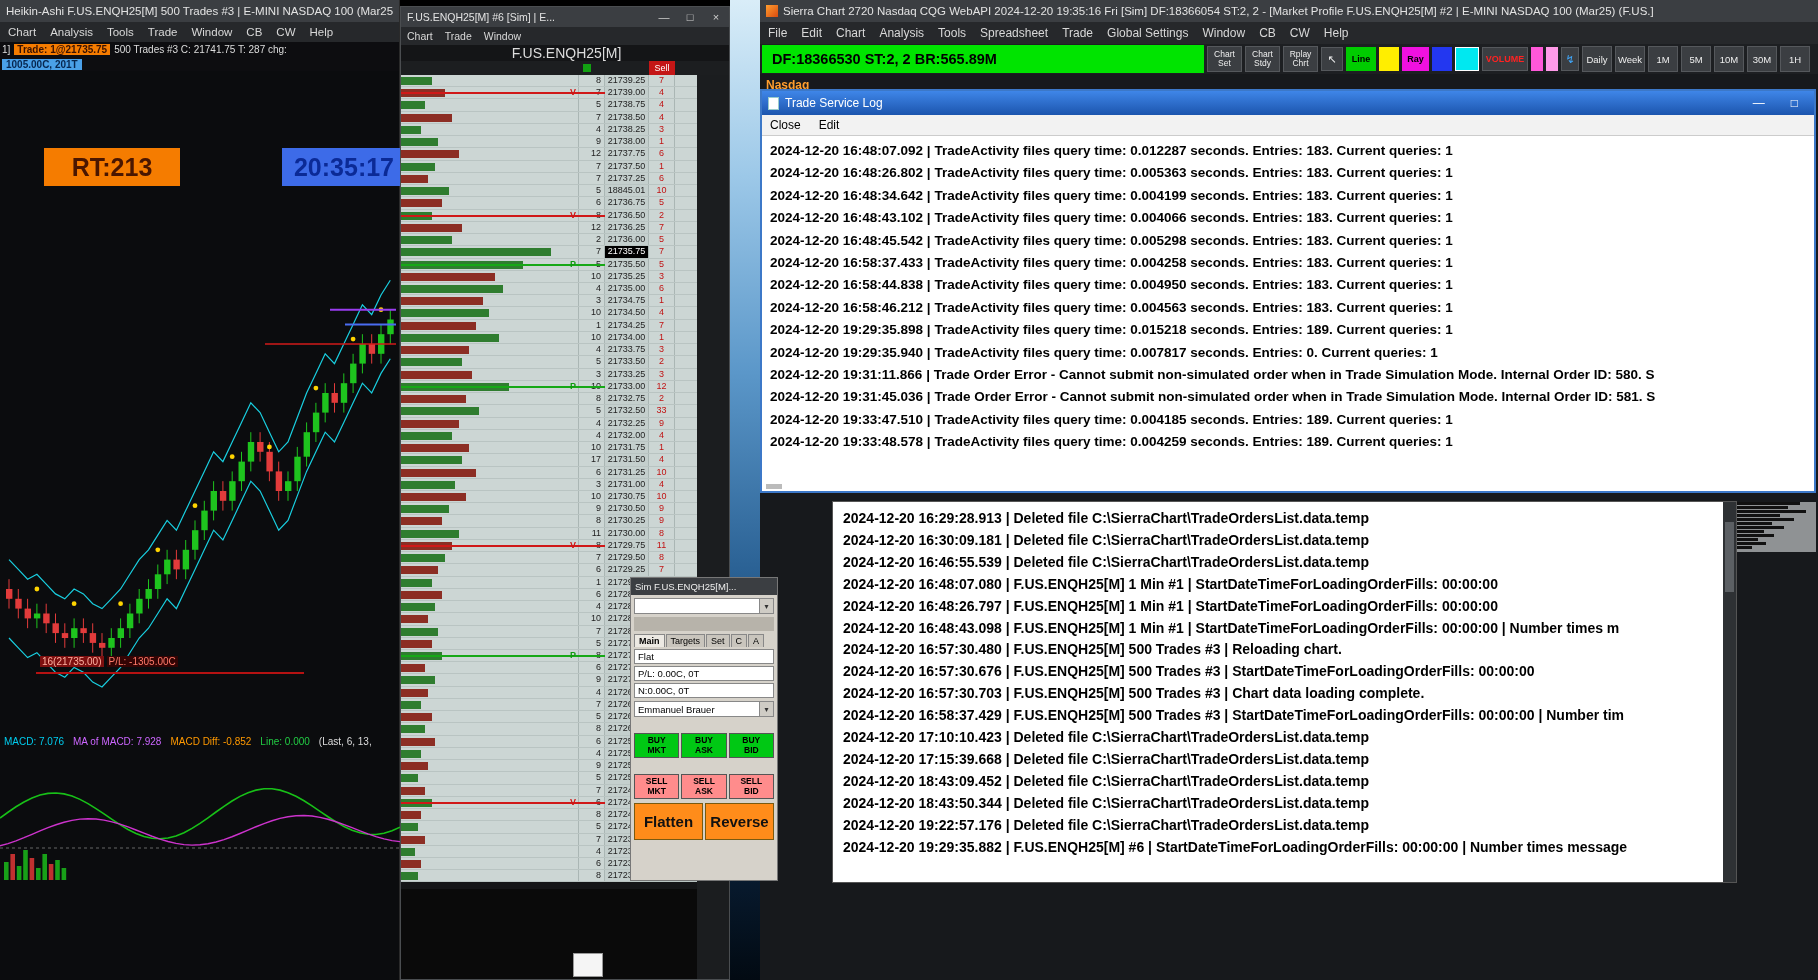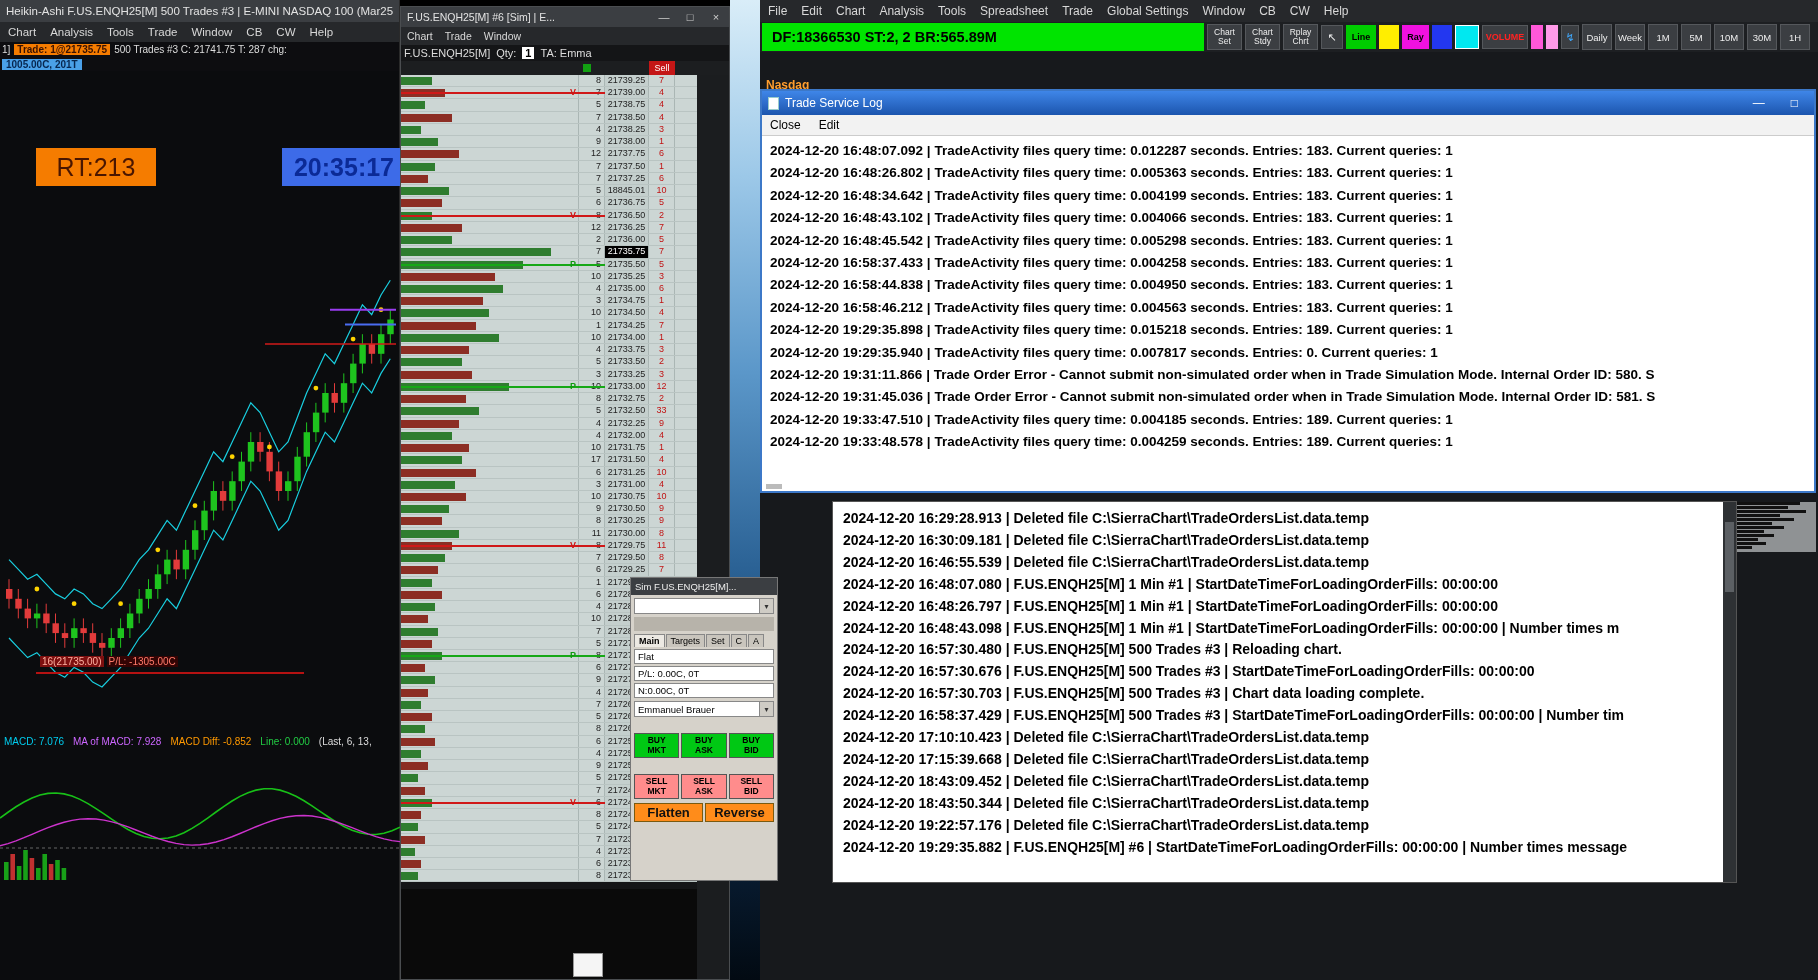--- a/index.html
+++ b/index.html
@@ -13,33 +13,33 @@
   .menubar{background:#26282b;color:#d8d8d8;display:flex;align-items:center;gap:14px;padding-left:8px;font-size:11.5px;}
   .winbtn{width:26px;text-align:center;color:#cfcfcf;font-size:11px;flex:none;}
 
   
   .win-left{left:0;top:0;width:400px;height:980px;background:#0b0c0e;border-right:1px solid #2a2a2a;z-index:10;}
   .lt-menu{height:20px;}
   .lt-info{height:15px;background:#0d0d10;display:flex;align-items:center;font-size:10px;color:#ddd;gap:4px;padding-left:2px;white-space:nowrap;overflow:hidden;}
   .badge-orange{background:#f57c00;color:#3a1200;font-weight:bold;padding:0 3px;}
   .lt-info2{height:14px;background:#0d0d10;display:flex;align-items:center;padding-left:2px;}
   .badge-blue{background:#4aa0e8;color:#07264f;font-weight:bold;font-size:10px;padding:0 4px;}
-  .rt-box{left:36px;top:148px;width:120px;height:38px;background:#f57c00;color:#4a1600;font-size:25px;font-weight:normal;display:flex;align-items:center;justify-content:center;}
+  .rt-box{left:44px;top:148px;width:136px;height:38px;background:#f57c00;color:#4a1600;font-size:25px;font-weight:bold;display:flex;align-items:center;justify-content:center;}
   .clock-box{left:282px;top:148px;width:124px;height:38px;background:#3d6be8;color:#0b2a96;font-size:25px;font-weight:bold;display:flex;align-items:center;justify-content:center;}
   .trade-note{left:40px;top:656px;font-size:10px;display:flex;gap:3px;z-index:3;}
   .trade-note .a{background:#7d0f0f;color:#ffb0a0;padding:0 2px;}
   .trade-note .b{background:#330404;color:#ff7a6a;padding:0 2px;}
   .red-hline{left:36px;top:672px;width:268px;height:2px;background:#b51212;}
   .macd-text{left:4px;top:736px;font-size:10px;display:flex;gap:9px;white-space:nowrap;}
 
   
   .win-dom{left:400px;top:6px;width:330px;height:974px;background:#141517;border:1px solid #4a4d50;z-index:20;}
   .dm-title{height:20px;font-size:10.5px;}
   .dm-menu{height:18px;font-size:10.5px;gap:12px;padding-left:6px;}
-  .dm-head{height:16px;background:#141517;display:flex;align-items:center;gap:6px;font-size:11px;color:#ddd;padding-left:3px;white-space:nowrap;}
+  .dm-head{height:16px;background:#141517;display:flex;align-items:center;gap:6px;font-size:14px;color:#ddd;padding-left:3px;white-space:nowrap;flex-direction:column;}
   .qty-badge{background:#fff;color:#000;padding:0 3px;font-weight:bold;}
   .dm-colhead{height:14px;background:#1c1e20;position:relative;}
   .sell-tab{position:absolute;left:248px;top:0;width:26px;height:14px;background:#c41616;color:#fff;font-size:9px;display:flex;align-items:center;justify-content:center;}
   .buy-dot{position:absolute;left:182px;top:3px;width:8px;height:8px;background:#12a012;}
   .ladder{position:absolute;left:0;top:68px;width:296px;background:#ccd6d4;}
   .lrow{height:12.24px;display:flex;border-bottom:1px solid #b9c4c2;position:relative;}
   .cell{font-size:9px;line-height:11px;color:#222;overflow:visible;}
   .cell.vol{width:178px;position:relative;border-right:1px solid #aab6b4;}
   .vbar{position:absolute;left:0;top:2px;height:8px;}
   .vg{background:#2f7d2f;}
@@ -111,21 +111,21 @@
   .tp-gray{height:14px;margin:3px 3px 0 3px;background:#b7b3aa;}
   .tp-tabs{display:flex;margin:3px 3px 0 3px;gap:1px;}
   .tp-tab{font-size:9px;padding:1px 4px;background:#c9c5bd;border:1px solid #888;border-bottom:none;color:#000;}
   .tp-tab.active{background:#ece9e3;font-weight:bold;}
   .tp-field{height:15px;margin:2px 3px 0 3px;background:#fff;border:1px solid #888;font-size:9.5px;color:#000;display:flex;align-items:center;padding-left:3px;}
   .tp-btns{display:grid;grid-template-columns:repeat(3,1fr);gap:2px;margin:16px 3px 0 3px;}
   .tpb{height:25px;display:flex;flex-direction:column;align-items:center;justify-content:center;font-size:8.5px;font-weight:bold;line-height:9.5px;color:#000;border:1px solid #555;}
   .tpb.buy{background:#00c814;}
   .tpb.sell{background:#ff8c8c;}
   .tp-flatrow{display:flex;gap:2px;margin:4px 3px 0 3px;}
-  .tp-or{flex:1;height:19px;background:#ff8c1a;border:1px solid #7a5a10;color:#111;font-size:13px;font-weight:bold;display:flex;align-items:center;justify-content:center;}
+  .tp-or{flex:1;height:37px;background:#ff8c1a;border:1px solid #7a5a10;color:#111;font-size:15px;font-weight:bold;display:flex;align-items:center;justify-content:center;}
 </style>
 </head>
 <body>
 
 <div class="screen">
 
   <div class="abs desktop-strip"></div>
 
   <div class="abs win-left">
     <div class="titlebar">
@@ -917,20 +917,24 @@
           <div class="cell spare"></div>
         </div>
       </div>
     <div class="dom-right-edge"></div>
     <div class="dom-bottom">
       <div class="dom-white-box"></div>
     </div>
   </div>
 
   <div class="abs win-main">
+    <div class="titlebar mn-title">
+      <span class="app-icon"></span>
+      <span class="nowrap">Sierra Chart 2720 Nasdaq CQG WebAPI 2024-12-20  19:35:16 Fri [Sim] DF:18366054  ST:2, 2 - [Market Profile F.US.ENQH25[M] #2 | E-MINI NASDAQ 100 (Mar25) (F.US.]</span>
+    </div>
     <div class="menubar mn-menu">
       <span>File</span>
       <span>Edit</span>
       <span>Chart</span>
       <span>Analysis</span>
       <span>Tools</span>
       <span>Spreadsheet</span>
       <span>Trade</span>
       <span>Global Settings</span>
       <span>Window</span>

